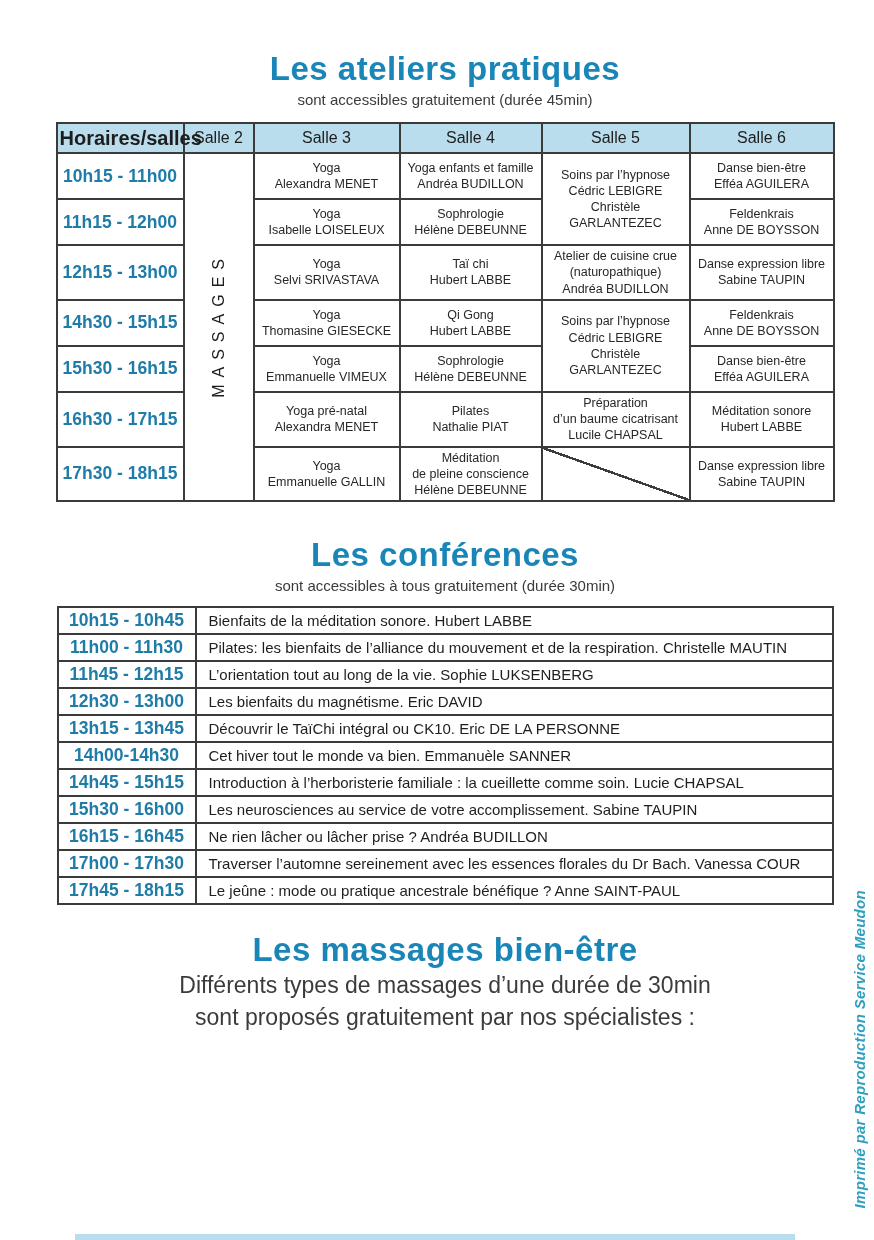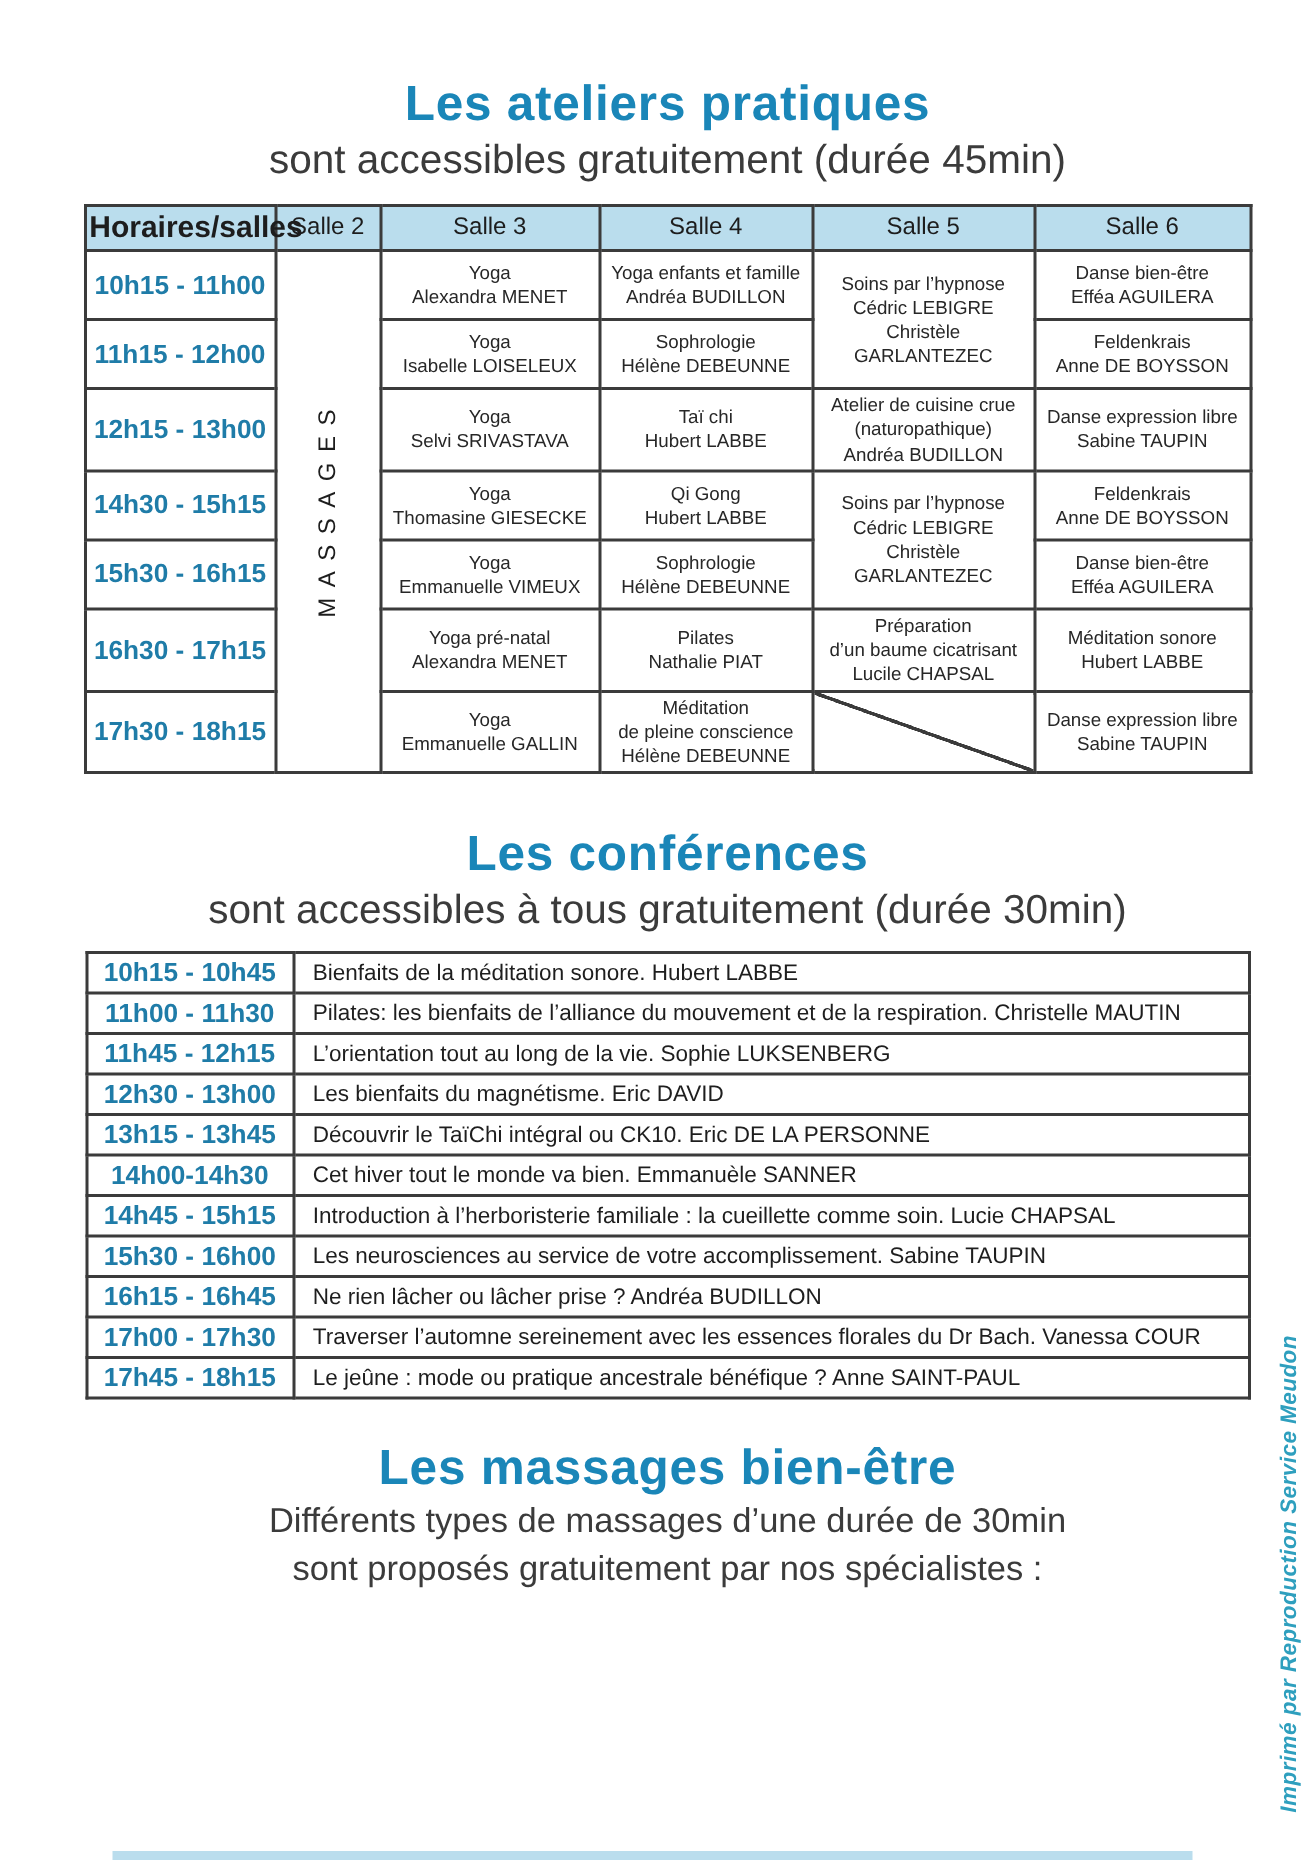--- a/index.html
+++ b/index.html
@@ -19,21 +19,21 @@
     font-family:"Liberation Sans", sans-serif;
     position:relative;
     overflow:hidden;
   }
   .center{text-align:center;padding-left:16px;}
   .section-title{
     font-size:33px;font-weight:bold;color:var(--accent);
     margin:0;letter-spacing:.5px;
   }
   .section-subtitle{
-    font-size:27px;color:var(--subtitle);margin:3px 0 0;text-align:center;
+    font-size:15px;color:var(--subtitle);margin:3px 0 0;text-align:center;
   }
   
   table.grid{
     border-collapse:collapse;table-layout:fixed;
     width:777px;margin:14px auto 0;
   }
   table.grid th, table.grid td{border:2px solid var(--border);}
   table.ateliers th{
     background:var(--header-bg);
     font-size:16px;font-weight:normal;color:#1d1d1d;

